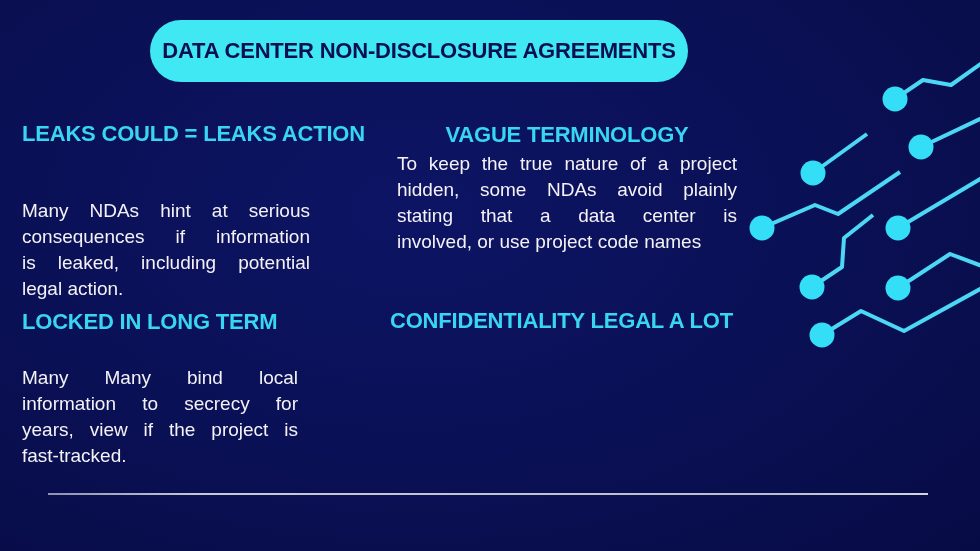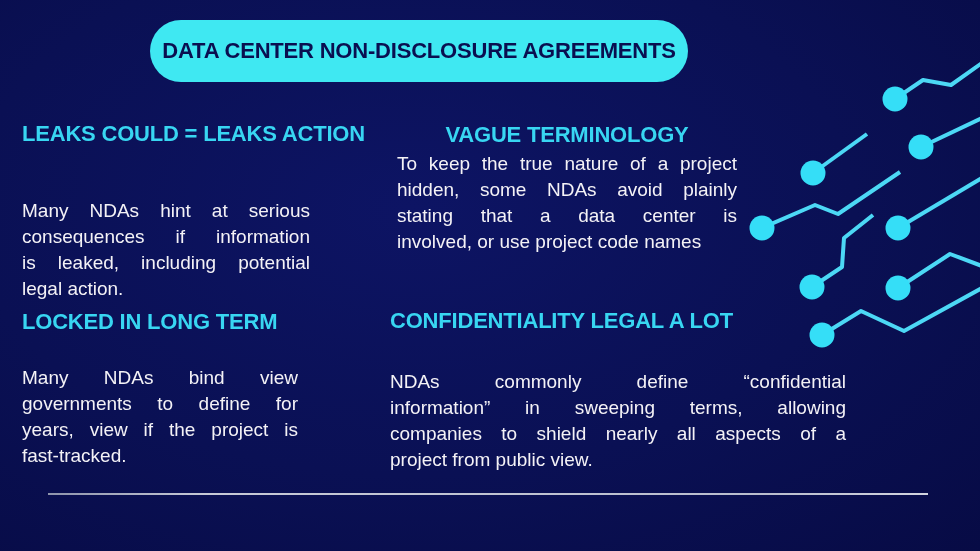--- a/index.html
+++ b/index.html
@@ -77,29 +77,23 @@
   <div class="sec-heading centered" style="left:397px;top:122px;width:340px;">VAGUE TERMINOLOGY</div>
   <div class="para" style="left:397px;top:151px;width:340px;">
       <div class="tline stretch">To keep the true nature of a project</div>
       <div class="tline stretch">hidden, some NDAs avoid plainly</div>
       <div class="tline stretch">stating that a data center is</div>
       <div class="tline">involved, or use project code names</div>
     </div>
 
   <div class="sec-heading" style="left:22px;top:309px;text-align:center;">LOCKED IN LONG TERM</div>
   <div class="para" style="left:22px;top:365px;width:276px;">
-      <div class="tline stretch">Many NDAs bind view</div>
-      <div class="tline stretch">governments to define for</div>
+      <div class="tline stretch">Many Many bind local</div>
+      <div class="tline stretch">information to secrecy for</div>
       <div class="tline stretch">years, view if the project is</div>
       <div class="tline">fast-tracked.</div>
     </div>
 
   <div class="sec-heading" style="left:390px;top:308px;">CONFIDENTIALITY LEGAL A LOT</div>
-  <div class="para" style="left:390px;top:369px;width:456px;">
-      <div class="tline stretch">NDAs commonly define “confidential</div>
-      <div class="tline stretch">information” in sweeping terms, allowing</div>
-      <div class="tline stretch">companies to shield nearly all aspects of a</div>
-      <div class="tline">project from public view.</div>
-    </div>
 
   <div class="divider"></div>
 
 </div>
 
 </body></html>

